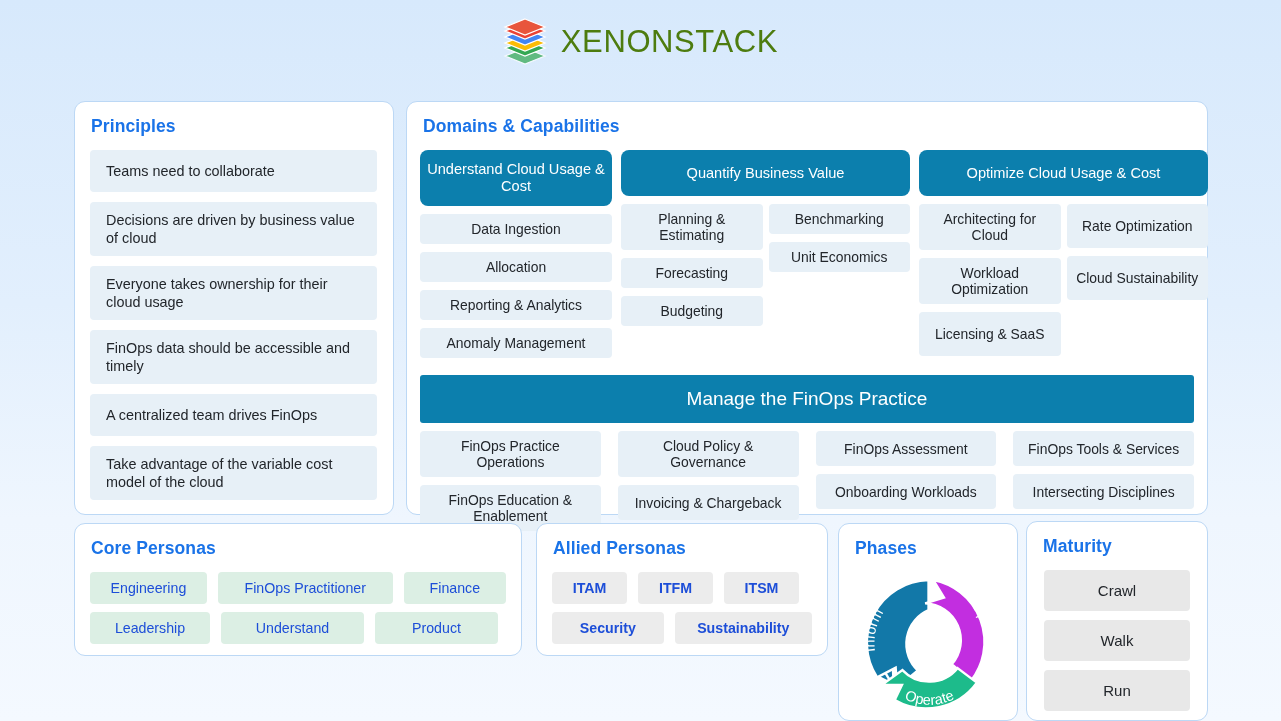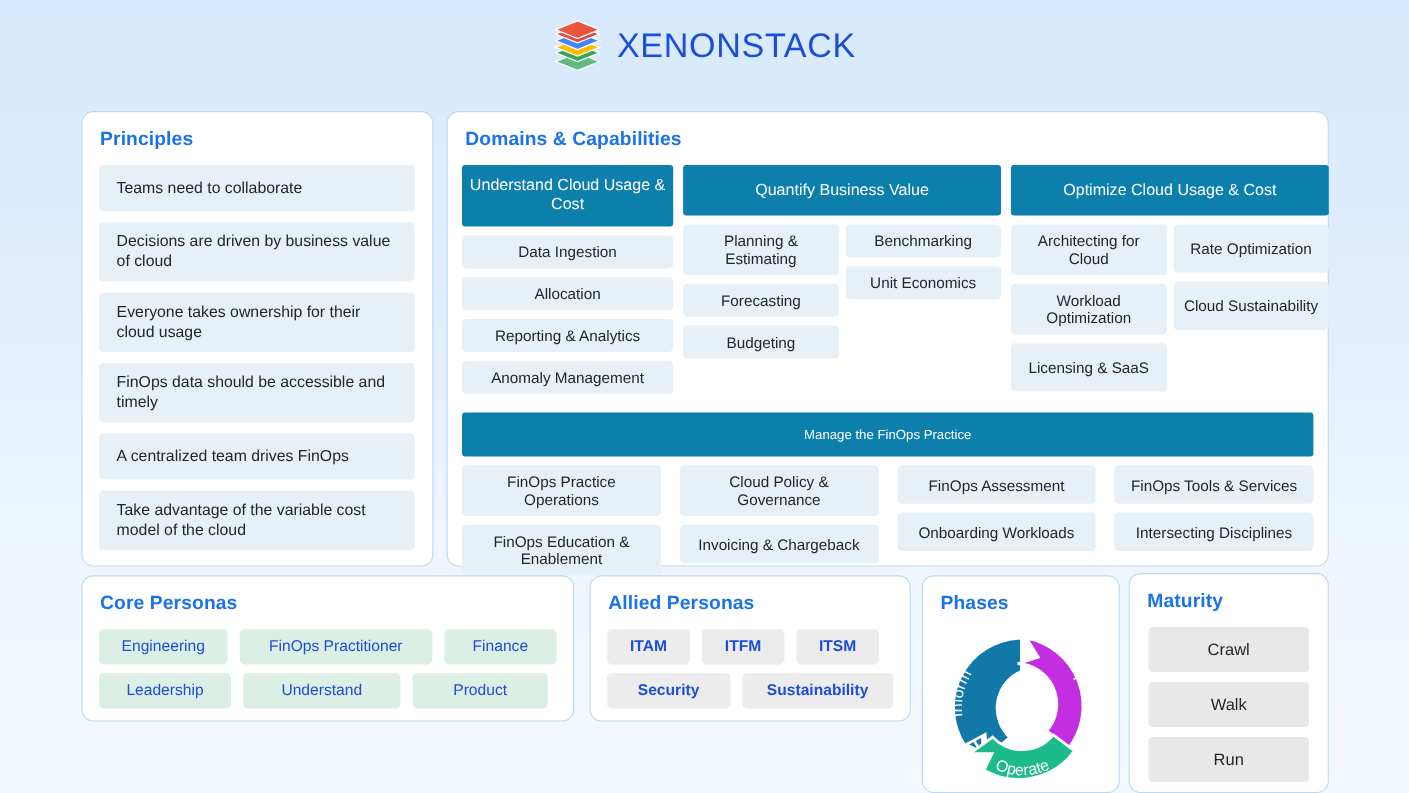--- a/index.html
+++ b/index.html
@@ -13,21 +13,21 @@
     position: relative;
   }
 
   
   .brand {
     position: absolute; left: 0; top: 18px; width: 1281px;
     display: flex; align-items: center; justify-content: center; gap: 14px;
   }
   .logo-mark { width: 44px; height: 48px; position: relative; display: block; }
   .brand-name {
-    font-size: 31px; letter-spacing: .6px; color: #1d4ed8; font-weight: 400;
+    font-size: 31px; letter-spacing: .6px; color: #4d7c0f; font-weight: 400;
   }
 
   
   .panel {
     position: absolute; background: #ffffff;
     border: 1px solid #bcd8f5; border-radius: 11px;
   }
   .panel-title {
     color: #1a73e8; font-size: 17.5px; font-weight: 700;
     position: absolute; left: 16px; top: 14px; letter-spacing: .1px;
@@ -44,38 +44,38 @@
   }
 
   
   #domains { left: 406px; top: 101px; width: 802px; height: 414px; }
   .dom-wrap { position: absolute; left: 13px; top: 48px; right: 13px; }
   .dom-row { display: flex; gap: 9px; align-items: flex-start; }
   .dom-col-a { width: 192px; flex: none; }
   .dom-col-b { width: 289px; flex: none; }
   .dom-col-c { width: 289px; flex: none; }
   .dom-head {
-    background: #0c7fad; color: #ffffff; border-radius: 3px;
+    background: #0c7fad; color: #ffffff; border-radius: 8px;
     font-size: 14.6px; line-height: 17px; text-align: center;
     padding: 11px 6px; min-height: 46px;
     display: flex; align-items: center; justify-content: center;
     margin-bottom: 8px;
   }
   .cap-grid { display: flex; gap: 6px; }
   .cap-stack { display: flex; flex-direction: column; gap: 8px; flex: 1; }
   .cap {
     background: #e7f0f7; border-radius: 4px; color: #22262b;
     font-size: 13.9px; line-height: 16px; text-align: center;
     padding: 7px 6px; min-height: 29px;
     display: flex; align-items: center; justify-content: center;
   }
   .cap.tall { min-height: 44px; }
   .manage-head {
     background: #0c7fad; color: #ffffff; border-radius: 3px;
-    font-size: 12px; text-align: center; padding: 13px 6px;
+    font-size: 19px; text-align: center; padding: 13px 6px;
     margin: 17px 0 8px 0;
   }
   .manage-grid { display: flex; gap: 17px; }
   .manage-col { display: flex; flex-direction: column; gap: 8px; }
   .manage-col.c1 { width: 192px; }
   .manage-col.c2 { width: 192px; }
   .manage-col.c3 { width: 192px; }
   .manage-col.c4 { width: 192px; }
   .manage-col .cap { min-height: 35px; }
   .manage-col.c1 .cap { min-height: 44px; }

